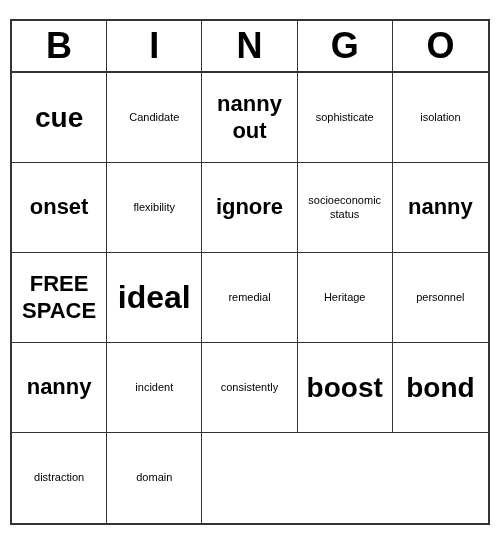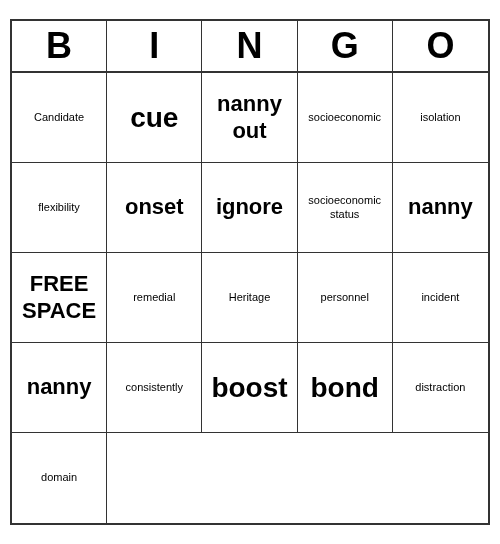--- a/index.html
+++ b/index.html
@@ -103,66 +103,69 @@
 <div class="bingo-card">
   <div class="bingo-header">
     <div class="bingo-header-cell">B</div>
     <div class="bingo-header-cell">I</div>
     <div class="bingo-header-cell">N</div>
     <div class="bingo-header-cell">G</div>
     <div class="bingo-header-cell">O</div>
   </div>
   <div class="bingo-grid" id="bingo-grid">
   <div class="bingo-cell">
-        <span class="cell-text small">Candidate</span>
+        <span class="cell-text large">cue</span>
       </div>
       <div class="bingo-cell">
-        <span class="cell-text large">cue</span>
+        <span class="cell-text small">Candidate</span>
       </div>
       <div class="bingo-cell">
         <span class="cell-text medium">nanny out</span>
       </div>
       <div class="bingo-cell">
-        <span class="cell-text small">socioeconomic</span>
+        <span class="cell-text small">sophisticate</span>
       </div>
       <div class="bingo-cell">
         <span class="cell-text small">isolation</span>
       </div>
       <div class="bingo-cell">
-        <span class="cell-text small">flexibility</span>
+        <span class="cell-text medium">onset</span>
       </div>
       <div class="bingo-cell">
-        <span class="cell-text medium">onset</span>
+        <span class="cell-text small">flexibility</span>
       </div>
       <div class="bingo-cell">
         <span class="cell-text medium">ignore</span>
       </div>
       <div class="bingo-cell">
         <span class="cell-text small">socioeconomic status</span>
       </div>
       <div class="bingo-cell">
         <span class="cell-text medium">nanny</span>
       </div>
       <div class="bingo-cell">
         <span class="cell-text free-space">FREE SPACE</span>
       </div>
       <div class="bingo-cell">
+        <span class="cell-text xlarge">ideal</span>
+      </div>
+      <div class="bingo-cell">
         <span class="cell-text small">remedial</span>
       </div>
       <div class="bingo-cell">
         <span class="cell-text small">Heritage</span>
       </div>
       <div class="bingo-cell">
         <span class="cell-text small">personnel</span>
       </div>
       <div class="bingo-cell">
-        <span class="cell-text small">incident</span>
+        <span class="cell-text medium">nanny</span>
       </div>
       <div class="bingo-cell">
-        <span class="cell-text medium">nanny</span>
+        <span class="cell-text small">incident</span>
       </div>
       <div class="bingo-cell">
         <span class="cell-text small">consistently</span>
       </div>
       <div class="bingo-cell">
         <span class="cell-text large">boost</span>
       </div>
       <div class="bingo-cell">
         <span class="cell-text large">bond</span>
       </div>

